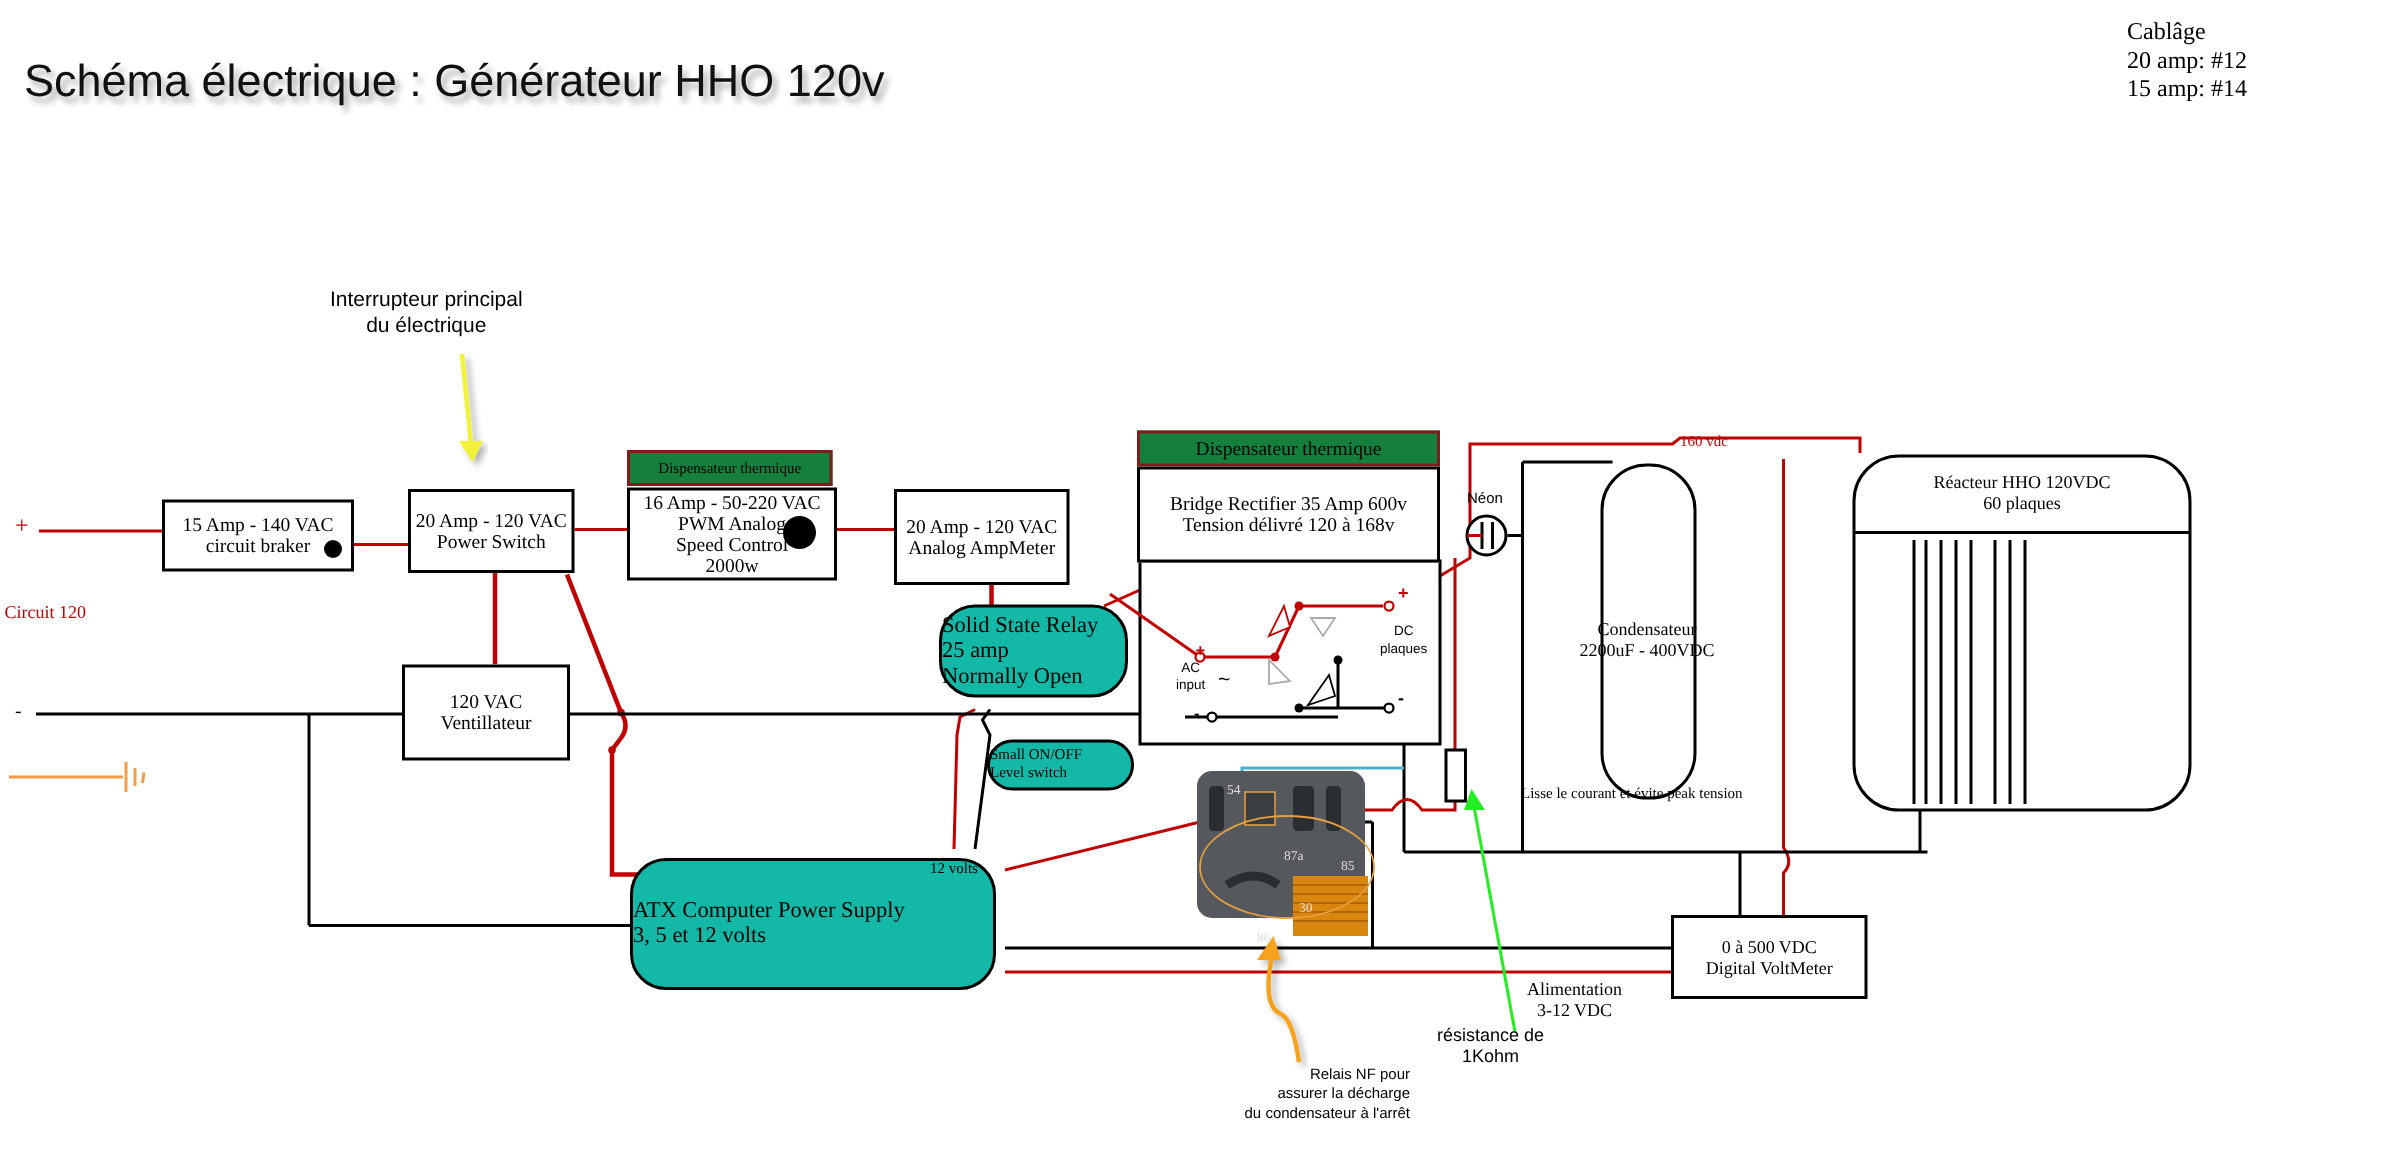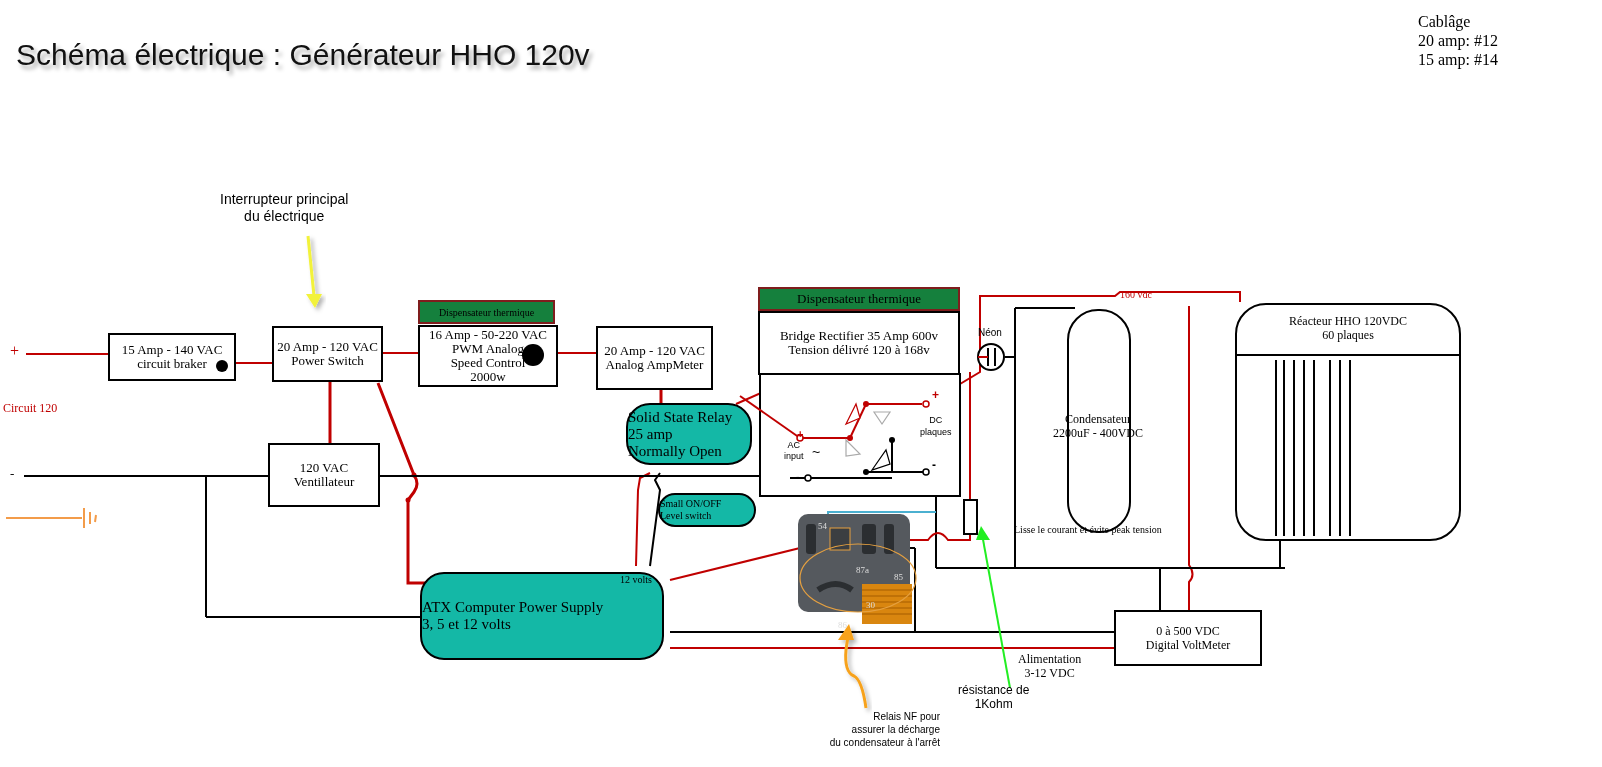--- a/index.html
+++ b/index.html
@@ -264,21 +264,21 @@
   <div>Condensateur</div>
   <div>2200uF - 400VDC</div>
 </div>
 <div class="lbl" style="left:1014px;top:524px;font-size:10px;">Lisse le courant et évite peak tension</div>
 
 <div class="lbl" style="left:1236px;top:314px;width:224px;text-align:center;font-size:12px;line-height:14px;">
   <div>Réacteur HHO 120VDC</div>
   <div>60 plaques</div>
 </div>
 
-<div class="box" style="left:1114px;top:610px;width:148px;height:56px;font-size:12px;">
+<div class="box" style="left:1114px;top:610px;width:131px;height:56px;font-size:12px;">
   <span>0 à 500 VDC</span>
   <span>Digital VoltMeter</span>
 </div>
 
 <div class="lbl" style="left:1018px;top:652px;font-size:12px;text-align:center;line-height:14px;">
   <div>Alimentation</div>
   <div>3-12 VDC</div>
 </div>
 <div class="lbl sans" style="left:958px;top:683px;font-size:12px;text-align:center;line-height:14px;">
   <div>résistance de</div>

